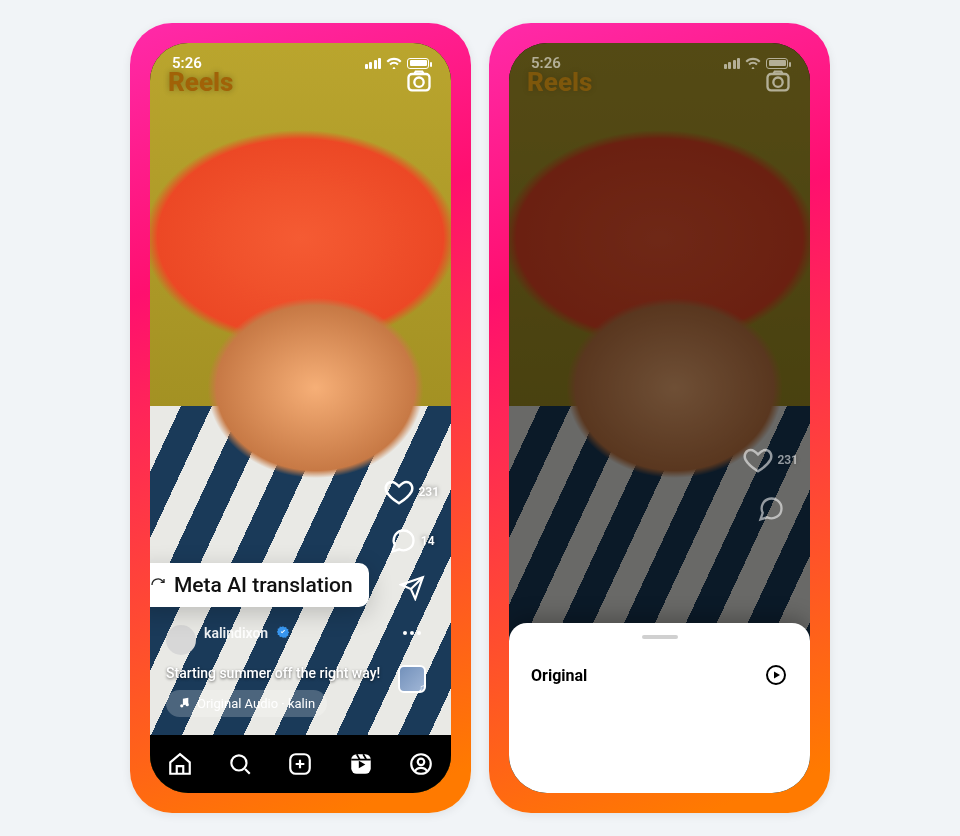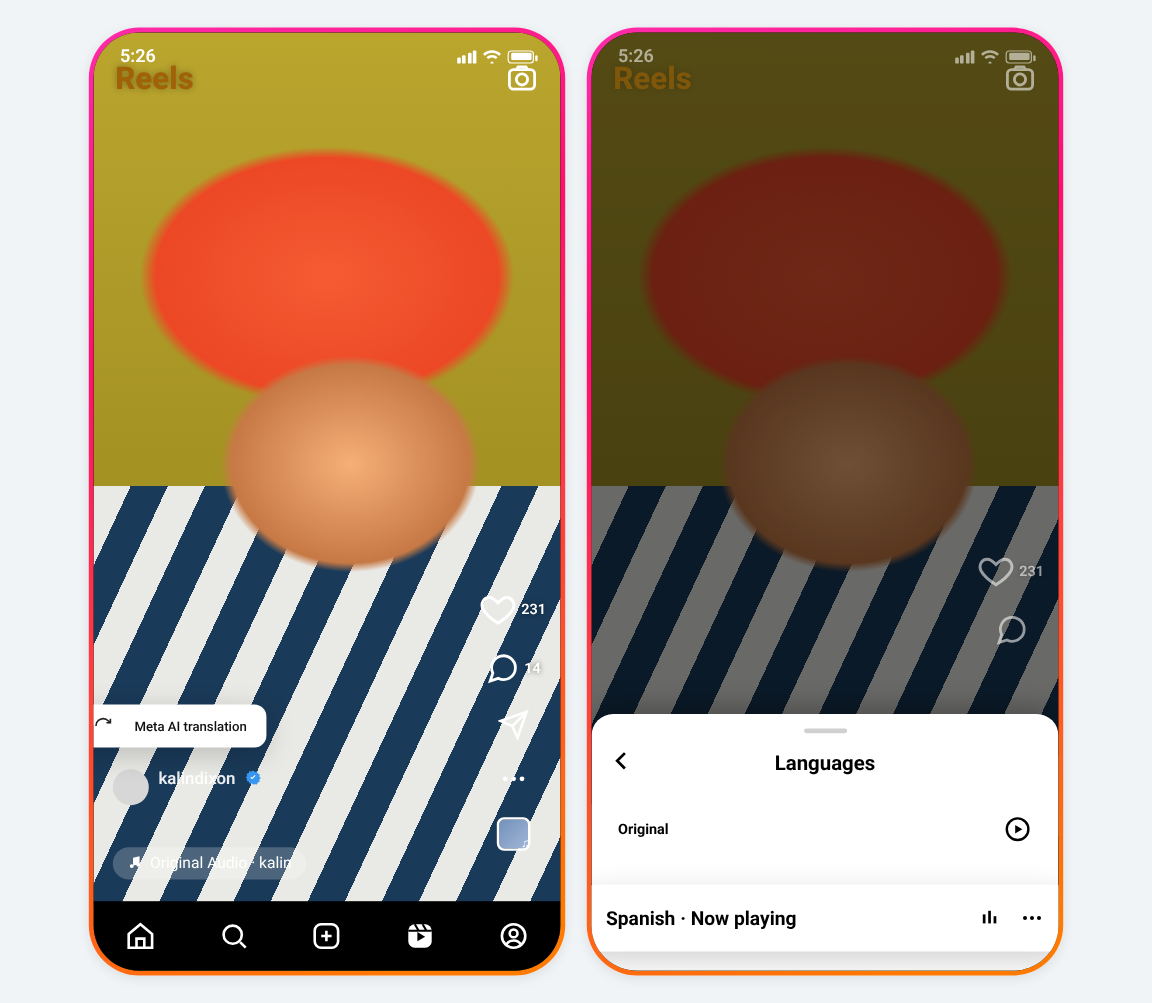--- a/index.html
+++ b/index.html
@@ -8,24 +8,24 @@
     background: #f1f4f7;
     width: 960px;
     height: 836px;
     overflow: hidden;
     display: flex;
     justify-content: center;
     align-items: center;
     gap: 18px;
   }
   .phone {
-    width: 397px;
+    width: 341px;
     height: 790px;
     border-radius: 42px;
-    padding: 4px;
+    padding: 20px;
     background: linear-gradient(160deg, #ff2aa9 0%, #ff0f6f 30%, #ff7a00 95%);
     position: relative;
     box-shadow: 0 2px 10px rgba(0,0,0,0.08);
   }
   .screen {
     width: 100%;
     height: 100%;
     border-radius: 38px;
     overflow: hidden;
     position: relative;
@@ -103,21 +103,21 @@
     position:absolute; left:16px; bottom:76px; z-index:15;
     background:rgba(255,255,255,0.22); color:#fff;
     padding:6px 12px; border-radius:16px; font-size:13px;
     display:flex; align-items:flex-start; gap:6px;
   }
   
   .translation-chip {
     position:absolute; left:-16px; bottom:186px; z-index:30;
     background:#fff; color:#111; border-radius:10px;
     padding:10px 16px; box-shadow:0 6px 24px rgba(0,0,0,0.2);
-    display:flex; align-items:center; gap:18px; font-size:11px; font-weight:500;
+    display:flex; align-items:center; gap:8px; font-size:21px; font-weight:500;
   }
   
   .nav {
     position:absolute; left:0; right:0; bottom:0; height:58px;
     background:#000; display:flex; align-items:center; justify-content:space-around;
     z-index:25;
   }
   .nav svg { display:block; }
   
   .sheet {
@@ -129,21 +129,21 @@
   .sheet-grab { width:36px; height:4px; background:#d0d0d0; border-radius:2px; margin:0 auto 10px auto; }
   .sheet-header {
     position:relative; text-align:center; padding:6px 0 18px 0;
     font-size:17px; font-weight:700;
   }
   .sheet-back {
     position:absolute; left:14px; top:2px;
   }
   .lang-row {
     display:flex; align-items:center; justify-content:space-between;
-    padding:14px 22px; font-size:12px; font-weight:700;
+    padding:14px 22px; font-size:16px; font-weight:700;
   }
   .spanish-card {
     position:absolute; left:-10px; right:-10px; bottom:16px; z-index:50;
     background:#fff; border-radius:14px;
     box-shadow:0 8px 26px rgba(0,0,0,0.18);
     padding:18px 22px;
     display:flex; align-items:center; justify-content:space-between;
     font-size:16px; font-weight:700;
   }
   .spanish-right { display:flex; align-items:center; gap:16px; }
@@ -213,20 +213,21 @@
     </div>
 
     <div class="meta-row">
       <span class="avatar"></span>
       <span>kalindixon</span>
       <svg class="verified" viewBox="0 0 24 24" fill="#3897f0">
           <path d="M12 2l2.4 2 3-0.6 1 2.9 2.9 1-0.6 3 2 2.4-2 2.4 0.6 3-2.9 1-1 2.9-3-0.6L12 22l-2.4-2-3 0.6-1-2.9-2.9-1 0.6-3L1.3 12l2-2.4-0.6-3 2.9-1 1-2.9 3 0.6L12 2z"></path>
           <path fill="#fff" d="M10.5 14.3l-2.4-2.4 1.1-1.1 1.3 1.3 3.8-3.8 1.1 1.1z"></path>
         </svg>
     </div>
+    <div class="caption">Starting summer off the right way!</div>
     <div class="audio-pill">
       <svg width="13" height="13" viewBox="0 0 24 24" fill="#fff">
           <path d="M9 17V5l10-2v12"></path>
           <circle cx="7" cy="18" r="3"></circle>
           <circle cx="17" cy="16" r="3"></circle>
         </svg>
       <span>Original Audio · kalin</span>
     </div>
 
     <div class="translation-chip">
@@ -314,48 +315,25 @@
       </div>
       <div class="rail-item">
         <svg width="28" height="28" viewBox="0 0 24 24" fill="none" stroke="#fff" stroke-width="2">
             <path d="M21 11.5a8.5 8.5 0 01-12.3 7.6L3 21l1.9-5.7A8.5 8.5 0 1121 11.5z"></path>
           </svg>
       </div>
     </div>
 
     <div class="sheet">
       <div class="sheet-grab"></div>
-      <div class="sheet-header">
-        <span class="sheet-back">
-          <svg width="22" height="22" viewBox="0 0 24 24" fill="none" stroke="#000" stroke-width="2.5">
-              <path d="M15 5l-7 7 7 7"></path>
-            </svg>
-        </span>
-        <span>Languages</span>
-      </div>
       <div class="lang-row">
         <span>Original</span>
         <svg width="24" height="24" viewBox="0 0 24 24" fill="none" stroke="#000" stroke-width="2">
             <circle cx="12" cy="12" r="9"></circle>
             <path fill="#000" stroke="none" d="M10 8.5l6 3.5-6 3.5z"></path>
           </svg>
       </div>
       <div style="height:64px"></div>
     </div>
 
-    <div class="spanish-card">
-      <span>Spanish · Now playing</span>
-      <div class="spanish-right">
-        <svg width="18" height="18" viewBox="0 0 24 24" fill="#000">
-            <rect x="4" y="8" width="3" height="10"></rect>
-            <rect x="10" y="4" width="3" height="14"></rect>
-            <rect x="16" y="10" width="3" height="8"></rect>
-          </svg>
-        <svg width="20" height="20" viewBox="0 0 24 24" fill="#000">
-            <circle cx="5" cy="12" r="2"></circle>
-            <circle cx="12" cy="12" r="2"></circle>
-            <circle cx="19" cy="12" r="2"></circle>
-          </svg>
-      </div>
-    </div>
 
   </div>
 </div>
 
 </body></html>

